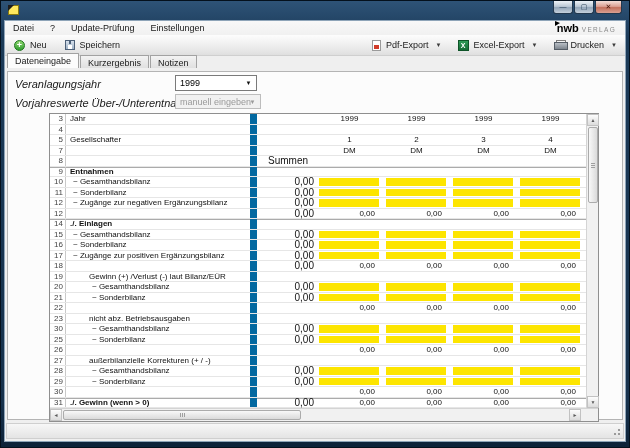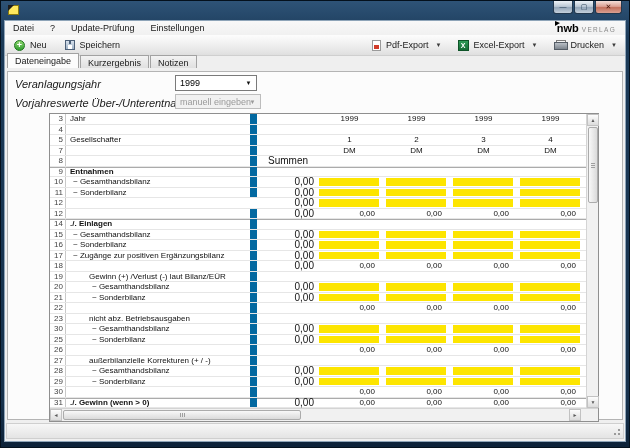--- a/index.html
+++ b/index.html
@@ -262,20 +262,21 @@
               </div>
               <div class="c-year y2">
                 <div class="cell-input"></div>
               </div>
               <div class="c-year y3">
                 <div class="cell-input"></div>
               </div>
             </div>
             <div class="grow">
               <div class="c-num">12</div>
+              <div class="c-label pad1">~ Zugänge zur negativen Ergänzungsbilanz</div>
               <div class="c-sum">0,00</div>
               <div class="c-year y0">
                 <div class="cell-input"></div>
               </div>
               <div class="c-year y1">
                 <div class="cell-input"></div>
               </div>
               <div class="c-year y2">
                 <div class="cell-input"></div>
               </div>

